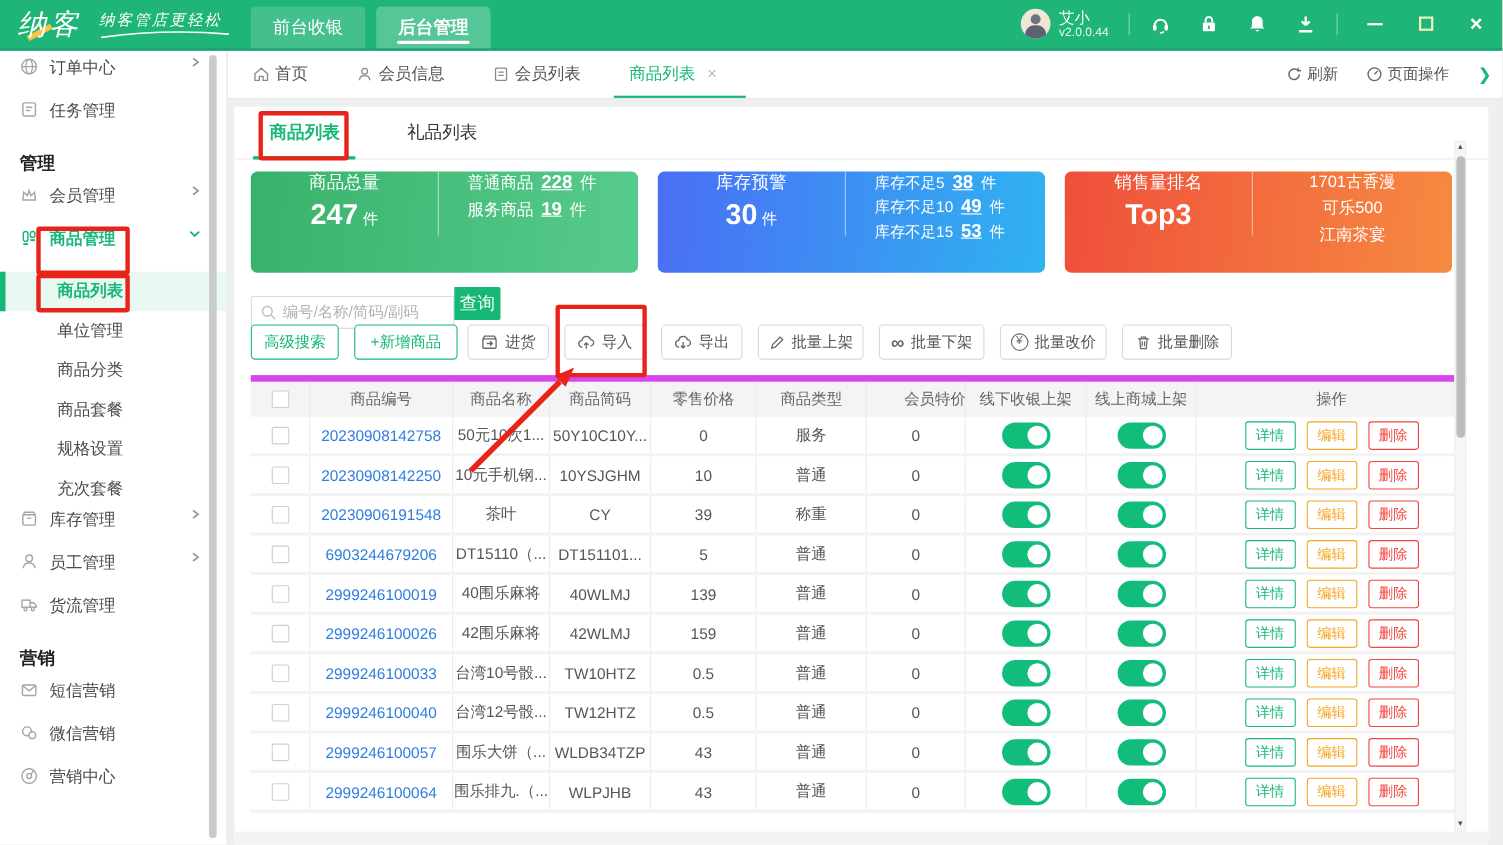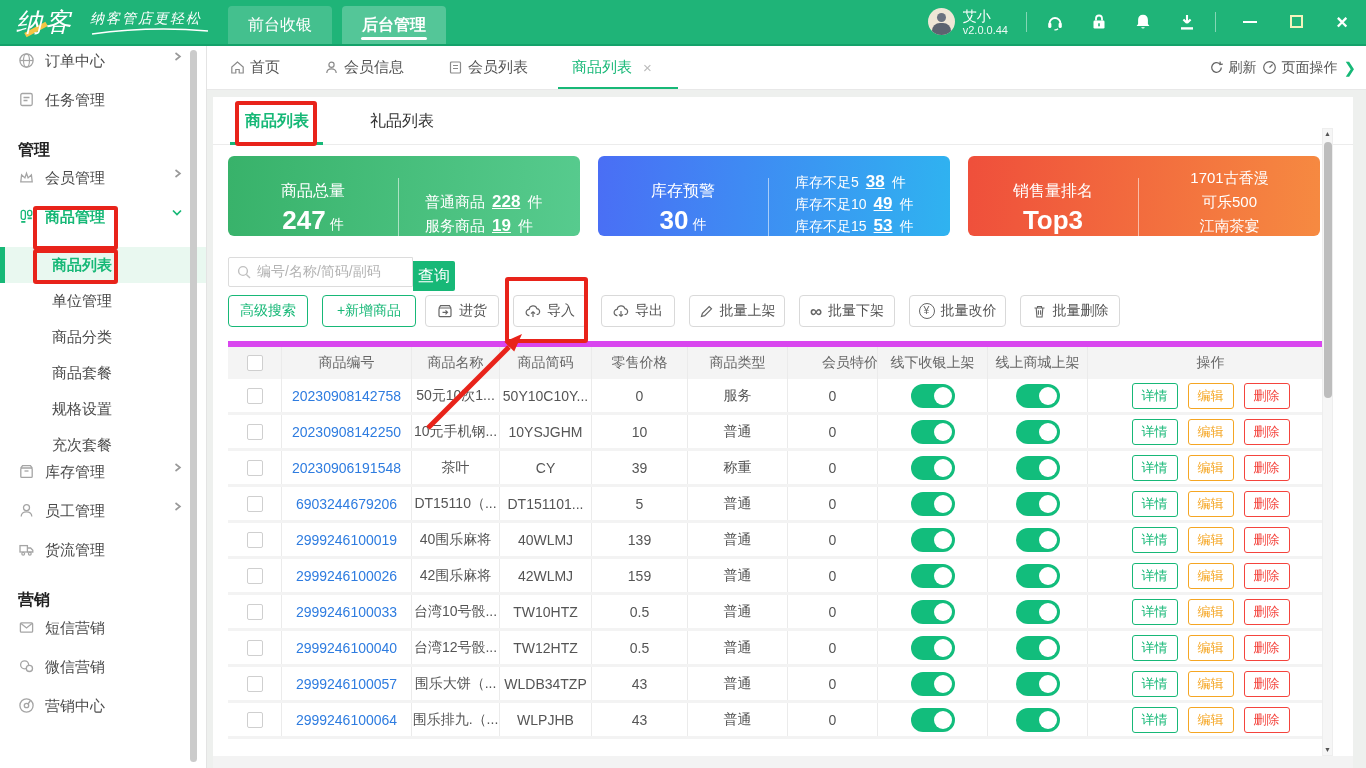--- a/index.html
+++ b/index.html
@@ -46,48 +46,48 @@
   .side-thumb{position:absolute;left:190px;top:4px;width:7px;height:712px;background:#cbcbcb;border-radius:4px}
 
   
   .tabstrip{position:absolute;left:207px;top:46px;width:1159px;height:44px;background:#fff;border-bottom:1px solid #e8e8e8;display:flex;align-items:center;z-index:3}
   .ttab{height:100%;display:flex;align-items:center;gap:5px;font-size:15px;color:#555;position:relative;cursor:pointer}
   .ttab .tic{color:#8a8a8a;display:flex}
   .ttab.t0{margin-left:23px}.ttab{margin-right:44px}
   .ttab.active{color:#17b877}
   .ttab.active::after{content:"";position:absolute;left:-14px;right:-26px;bottom:0;height:2px;background:#17b877}
   .tclose{color:#bbb;font-size:15px;margin-left:6px}
-  .tactions{margin-left:auto;display:flex;align-items:flex-start;gap:6px;margin-right:10px;font-size:14px;color:#555}
+  .tactions{margin-left:auto;display:flex;align-items:flex-start;gap:26px;margin-right:10px;font-size:14px;color:#555}
   .taction{display:flex;align-items:center;gap:4px;cursor:pointer}
   .tchev{color:#17b877;font-weight:bold;font-size:15px}
 
   
   .panel{position:absolute;left:213px;top:97px;width:1140px;height:671px;background:#fff;overflow:hidden;z-index:2}
   .ptabs{position:absolute;left:0;top:0;width:100%;height:48px;border-bottom:1px solid #ececec}
   .ptab{position:absolute;top:0;height:48px;line-height:48px;font-size:16px;cursor:pointer}
   .ptab.p0{left:32px;color:#17b877;font-weight:bold}
   .ptab.p1{left:157px;color:#333}
   .ptab-line{position:absolute;left:17px;top:45px;width:93px;height:3px;background:#17b877}
 
-  .card{position:absolute;top:59px;width:352px;height:80px;border-radius:6px;color:#fff;display:flex;align-items:flex-end}
+  .card{position:absolute;top:59px;width:352px;height:92px;border-radius:6px;color:#fff;display:flex;align-items:flex-start}
   .card.c0{left:15px;background:linear-gradient(95deg,#38b26a,#57cb8e)}
   .card.c1{left:385px;background:linear-gradient(95deg,#4a6ef5,#2fb3f0)}
   .card.c2{left:755px;background:linear-gradient(95deg,#ef4f3b,#f68a41)}
   .card-left{width:170px;text-align:center}
   .card-title{font-size:16px}
   .card-value{font-size:26px;font-weight:bold;margin-top:3px}
   .card-value .unit{font-size:14px;font-weight:normal;margin-left:4px}
   .card-div{width:1px;height:58px;background:rgba(255,255,255,.55)}
   .card-right{flex:1;display:flex;flex-direction:column;justify-content:center;gap:4px;padding-left:26px;font-size:15px}
   .card.c1 .card-right{gap:2px;font-size:14px}
   .card.c2 .card-right{padding-left:0;align-items:center;gap:5px}
   .stat-line{white-space:nowrap}
   .stat-num{font-weight:bold;font-size:17px;text-decoration:underline;margin:0 7px}
 
-  .search-box{position:absolute;left:15px;top:160px;width:185px;height:30px;border:1px solid #dcdcdc;border-radius:2px 0 0 2px;display:flex;align-items:center;color:#b3b3b3;font-size:14px;background:#fff}
+  .search-box{position:absolute;left:15px;top:172px;width:185px;height:30px;border:1px solid #dcdcdc;border-radius:2px 0 0 2px;display:flex;align-items:center;color:#b3b3b3;font-size:14px;background:#fff}
   .search-box .sic{margin:0 6px 0 8px;display:flex;color:#c0c0c0}
   .search-btn{position:absolute;left:200px;top:164px;width:42px;height:30px;background:#17b877;color:#fff;font-size:16px;border-radius:0 2px 2px 0;display:flex;align-items:center;justify-content:center;cursor:pointer}
 
   .tb{position:absolute;top:198px;height:32px;display:flex;align-items:center;justify-content:center;gap:6px;border-radius:4px;font-size:14px;background:#fff;cursor:pointer}
   .tb.green{border:1px solid #17b877;color:#17b877}
   .tb.gray{border:1px solid #d9d9d9;color:#555}
   .tb .bic{display:flex;color:#666}
   .b-adv{left:15px;width:80px}
   .b-add{left:109px;width:94px;font-weight:normal}
   .b-in{left:212px;width:74px}

